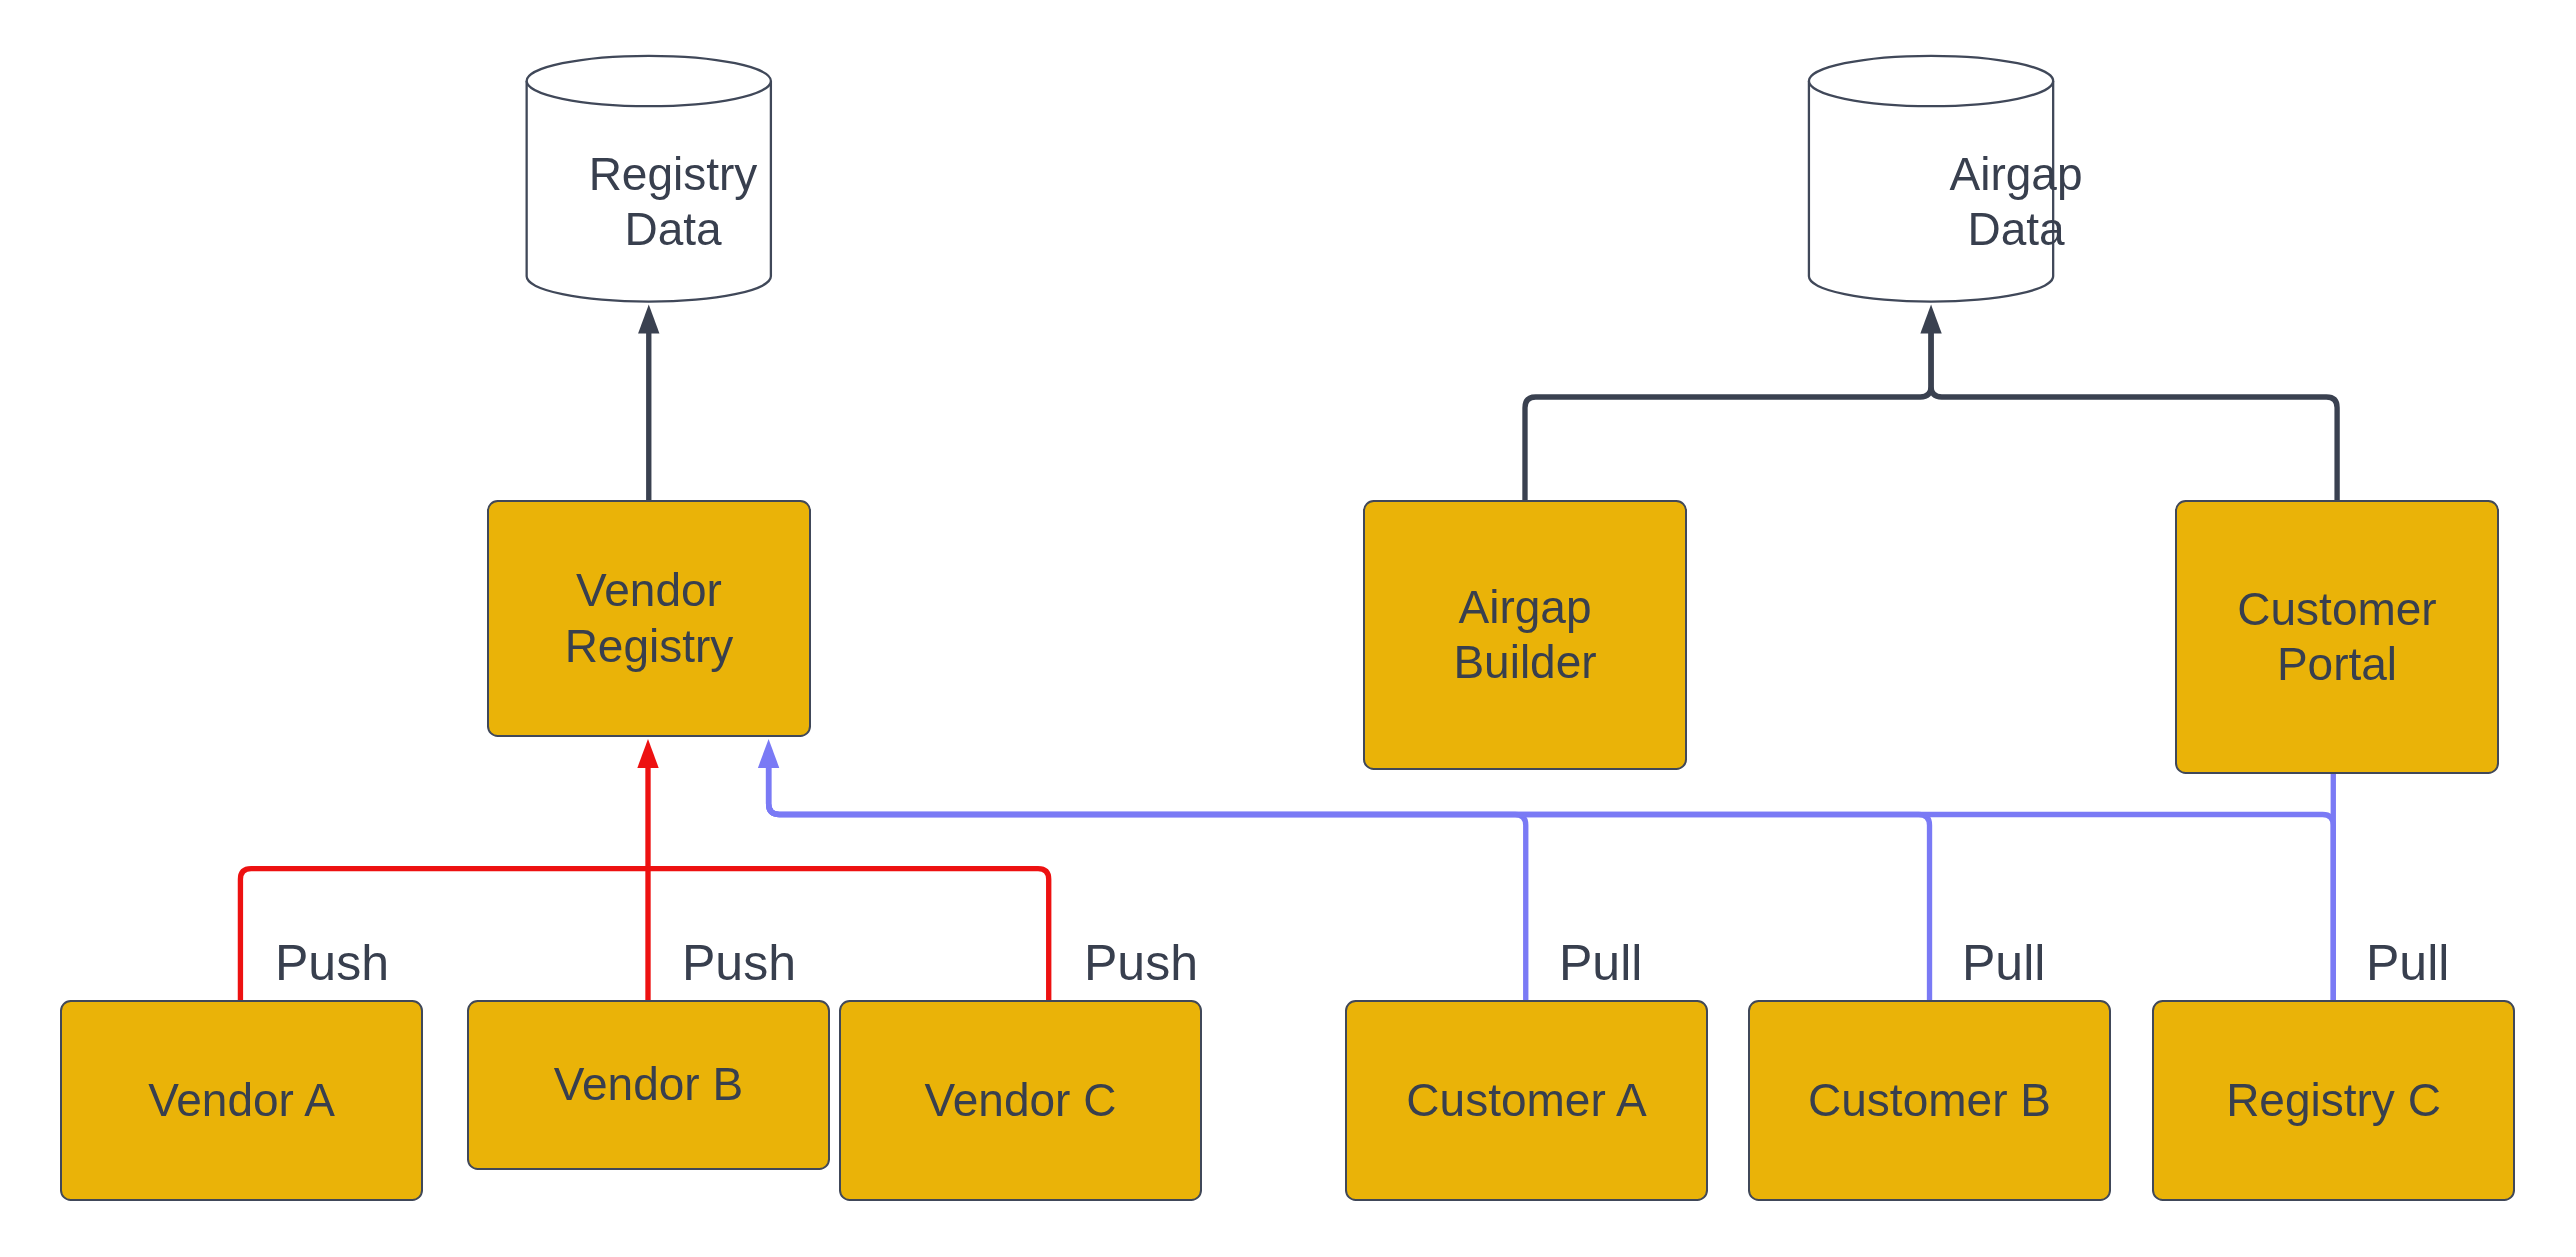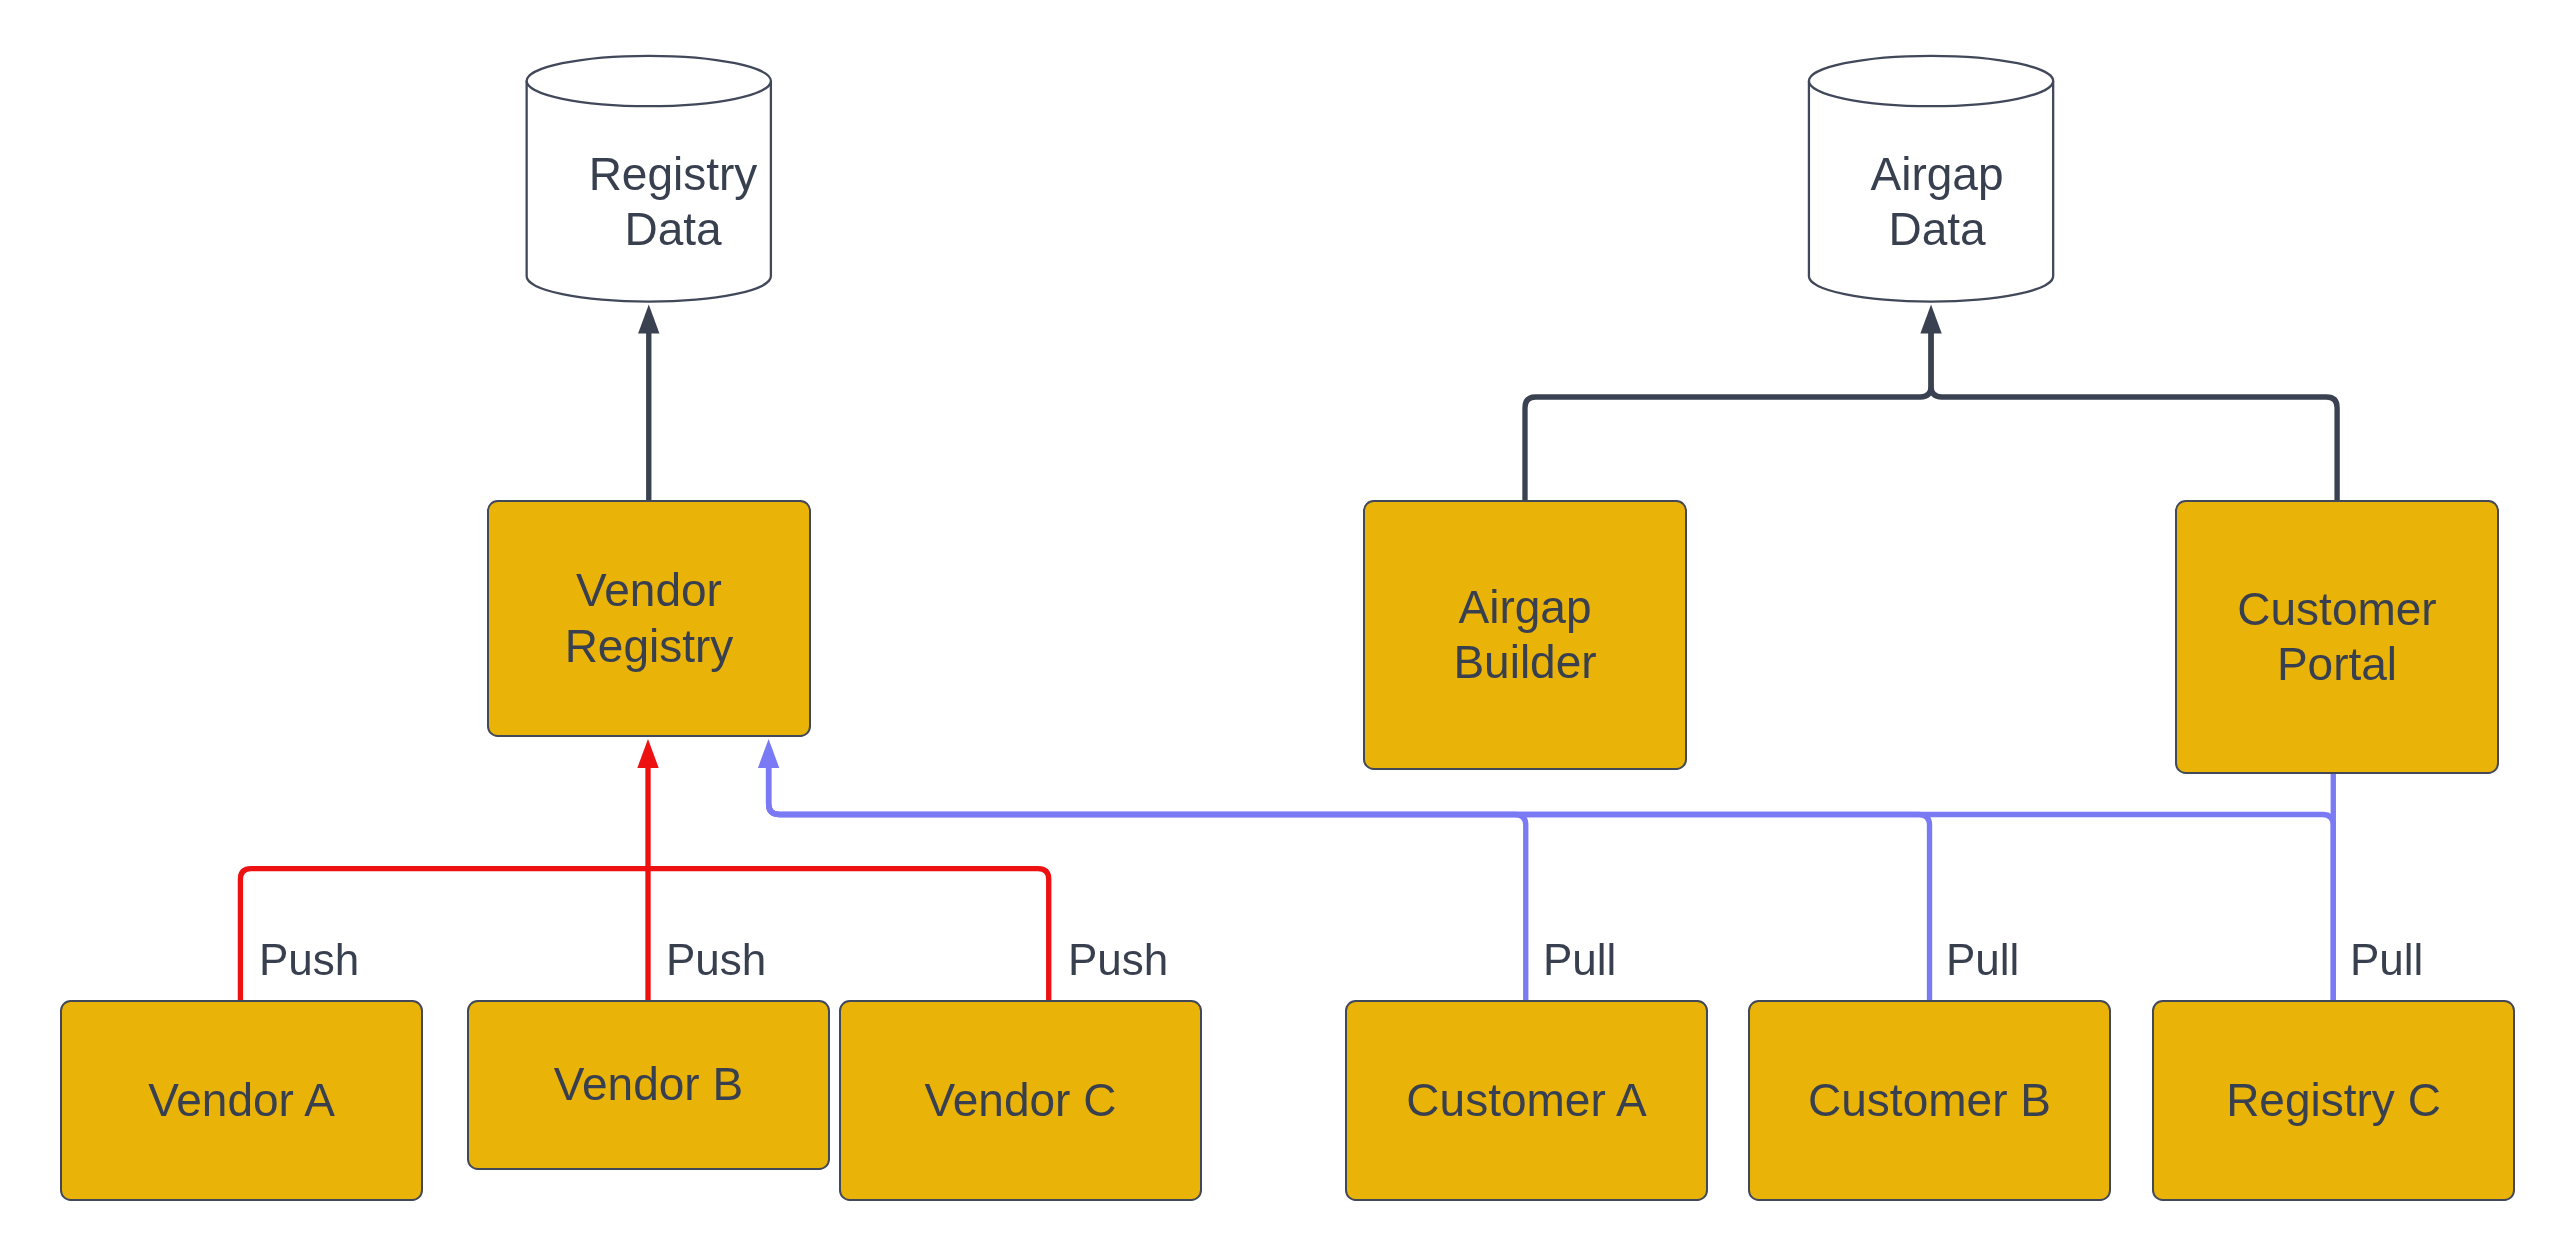--- a/index.html
+++ b/index.html
@@ -41,22 +41,23 @@
   }
   .lbl-wrap-mid{max-width:252px;}
   .cyl-label{
     position:absolute;
     display:flex;align-items:center;justify-content:center;
     text-align:center;
   }
   .cyl-label .lbl{max-width:200px;}
   .edge-label{
     position:absolute;
-    font-size:44px;line-height:1.1;color:var(--text);
+    font-size:50px;line-height:1.1;color:var(--text);
     white-space:nowrap;
+    margin-left:16px;
   }
 </style>
 </head>
 <body>
 
 <div class="canvas">
 
   <svg class="layer" viewBox="0 0 3375 1648">
 
     <g>
@@ -84,21 +85,21 @@
     <polygon class="arrow flow" points="850,399 836,437 864,437"></polygon>
     <polygon class="arrow flow" points="2530,399 2516,437 2544,437"></polygon>
     <polygon class="arrow push" points="849,968 835,1006 863,1006"></polygon>
     <polygon class="arrow pull" points="1007,968 993,1006 1021,1006"></polygon>
     <polygon class="arrow pull" points="3057,968 3043,1006 3071,1006"></polygon>
   </svg>
 
   <div class="cyl-label" style="left:527px;top:122px;width:292px;height:160px;">
     <span class="lbl">Registry Data</span>
   </div>
-  <div class="cyl-label" style="left:1815px;top:122px;width:244px;height:160px;">
+  <div class="cyl-label" style="left:1894px;top:122px;width:244px;height:160px;">
     <span class="lbl">Airgap Data</span>
   </div>
 
   <div class="node" style="left:487px;top:500px;width:324px;height:237px;">
     <span class="lbl lbl-wrap-mid">Vendor Registry</span>
   </div>
   <div class="node" style="left:1363px;top:500px;width:324px;height:270px;">
     <span class="lbl lbl-wrap-mid">Airgap Builder</span>
   </div>
   <div class="node" style="left:2175px;top:500px;width:324px;height:274px;">

